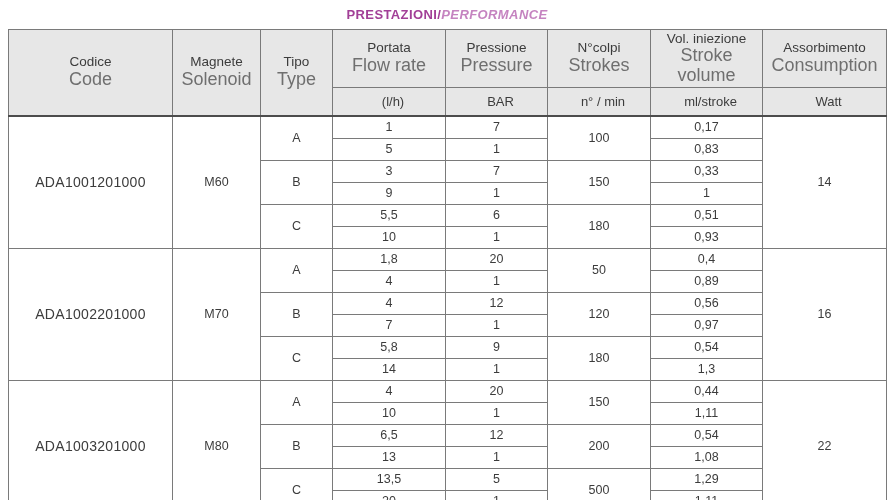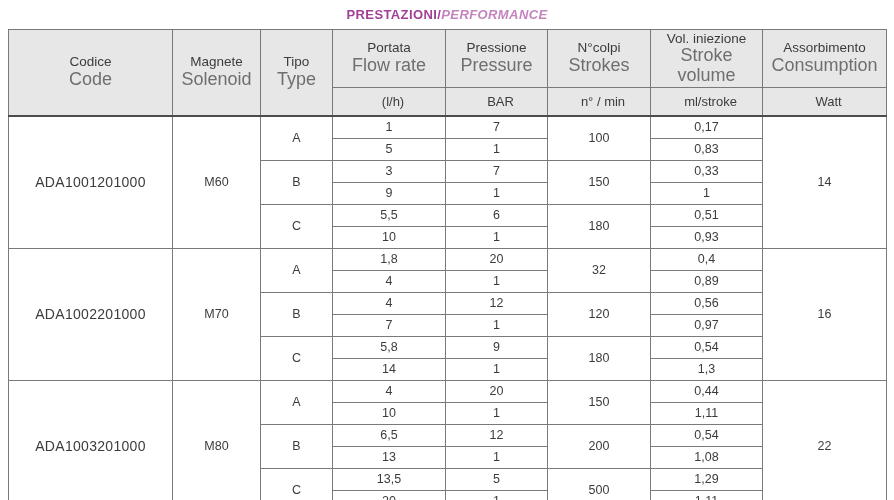--- a/index.html
+++ b/index.html
@@ -160,21 +160,21 @@
           <td>10</td>
           <td>1</td>
           <td>0,93</td>
         </tr>
         <tr class="group-start">
           <td rowspan="6" class="code-cell">ADA1002201000</td>
           <td rowspan="6">M70</td>
           <td rowspan="2">A</td>
           <td>1,8</td>
           <td>20</td>
-          <td rowspan="2">32</td>
+          <td rowspan="2">50</td>
           <td>0,4</td>
           <td rowspan="6">16</td>
         </tr>
         <tr class="sub-row">
           <td>4</td>
           <td>1</td>
           <td>0,89</td>
         </tr>
         <tr class="type-start">
           <td rowspan="2">B</td>

